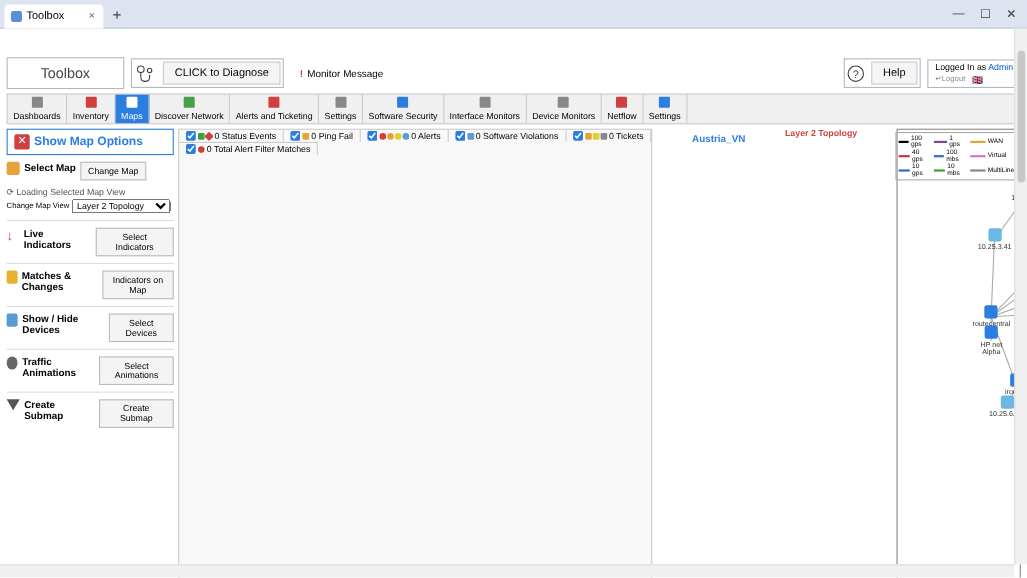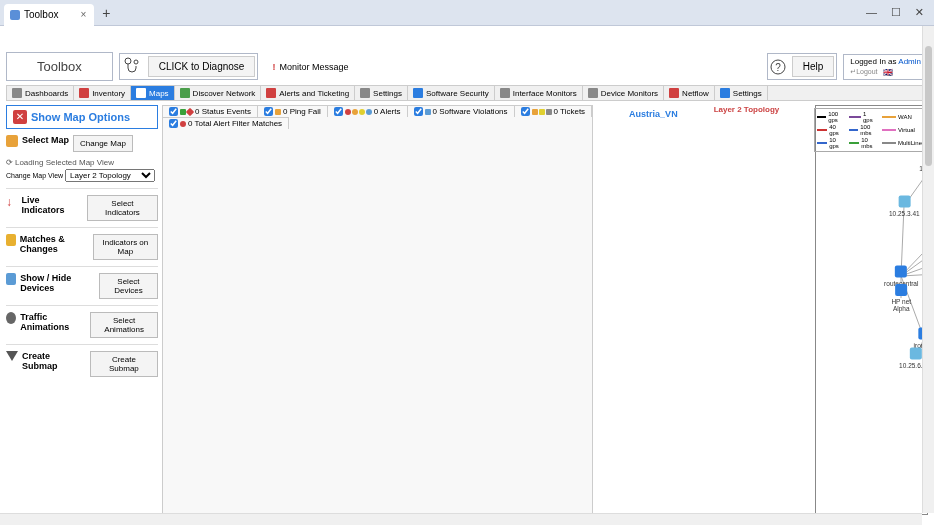--- a/index.html
+++ b/index.html
@@ -12,33 +12,33 @@
 .tab-close { margin-left: 18px; font-size: 10px; color: #666; }
 .tab-new { margin-left: 8px; font-size: 14px; color: #444; }
 .win-controls { margin-left: auto; display: flex; gap: 14px; padding-right: 6px; color: #444; font-size: 11px; }
 
 
 .spacer { height: 24px; }
 
 
 .app-header { display: flex; align-items: center; gap: 6px; padding: 2px 6px; }
 .toolbox-btn { border: 1px solid #b0b8c8; padding: 6px 30px; font-size: 13px; color: #444; }
-.diag-box { border: 1px solid #b0b8c8; display: flex; align-items: flex-start; gap: 6px; padding: 2px; }
+.diag-box { border: 1px solid #b0b8c8; display: flex; align-items: center; gap: 6px; padding: 2px; }
 .diag-btn { padding: 4px 10px; font-size: 10px; border: 1px solid #ccc; background: #f4f4f4; }
 .monitor-msg { display: flex; align-items: center; gap: 4px; font-size: 9px; padding: 0 8px; }
 .help-box { display: flex; align-items: center; gap: 6px; border: 1px solid #b0b8c8; padding: 2px; }
 .help-btn { padding: 4px 10px; font-size: 10px; border: 1px solid #ccc; background: #f4f4f4; }
 .login-box { border: 1px solid #b0b8c8; padding: 2px 6px; font-size: 8px; }
 .login-admin { color: #0055cc; margin-top: 26px; }
 .login-row2 { display: flex; gap: 6px; align-items: center; margin-top: 2px; }
 .logout-link { color: #888; font-size: 7px; }
 
 
 .menu-bar { display: flex; background: #f0f0f0; border: 1px solid #ccc; margin: 2px 6px 0 6px; }
-.menu-item { display: flex; align-items: center; gap: 3px; padding: 2px 5px; font-size: 8px; border-right: 1px solid #ccc; white-space: nowrap; }
+.menu-item { display: flex; align-items: center; gap: 3px; padding: 2px 5px; font-size: 8px; border-right: 1px solid #ccc; white-space: nowrap; flex-direction: column; }
 .menu-item.active { background: #2b7de0; color: #fff; }
 .menu-icon { width: 10px; height: 10px; background: #888; border-radius: 1px; }
 .menu-icon.red { background: #d04040; }
 .menu-icon.blue { background: #2b7de0; }
 .menu-icon.green { background: #4a9e4a; }
 
 
 .main { display: flex; margin: 4px 6px; gap: 4px; height: 410px; }
 
 

